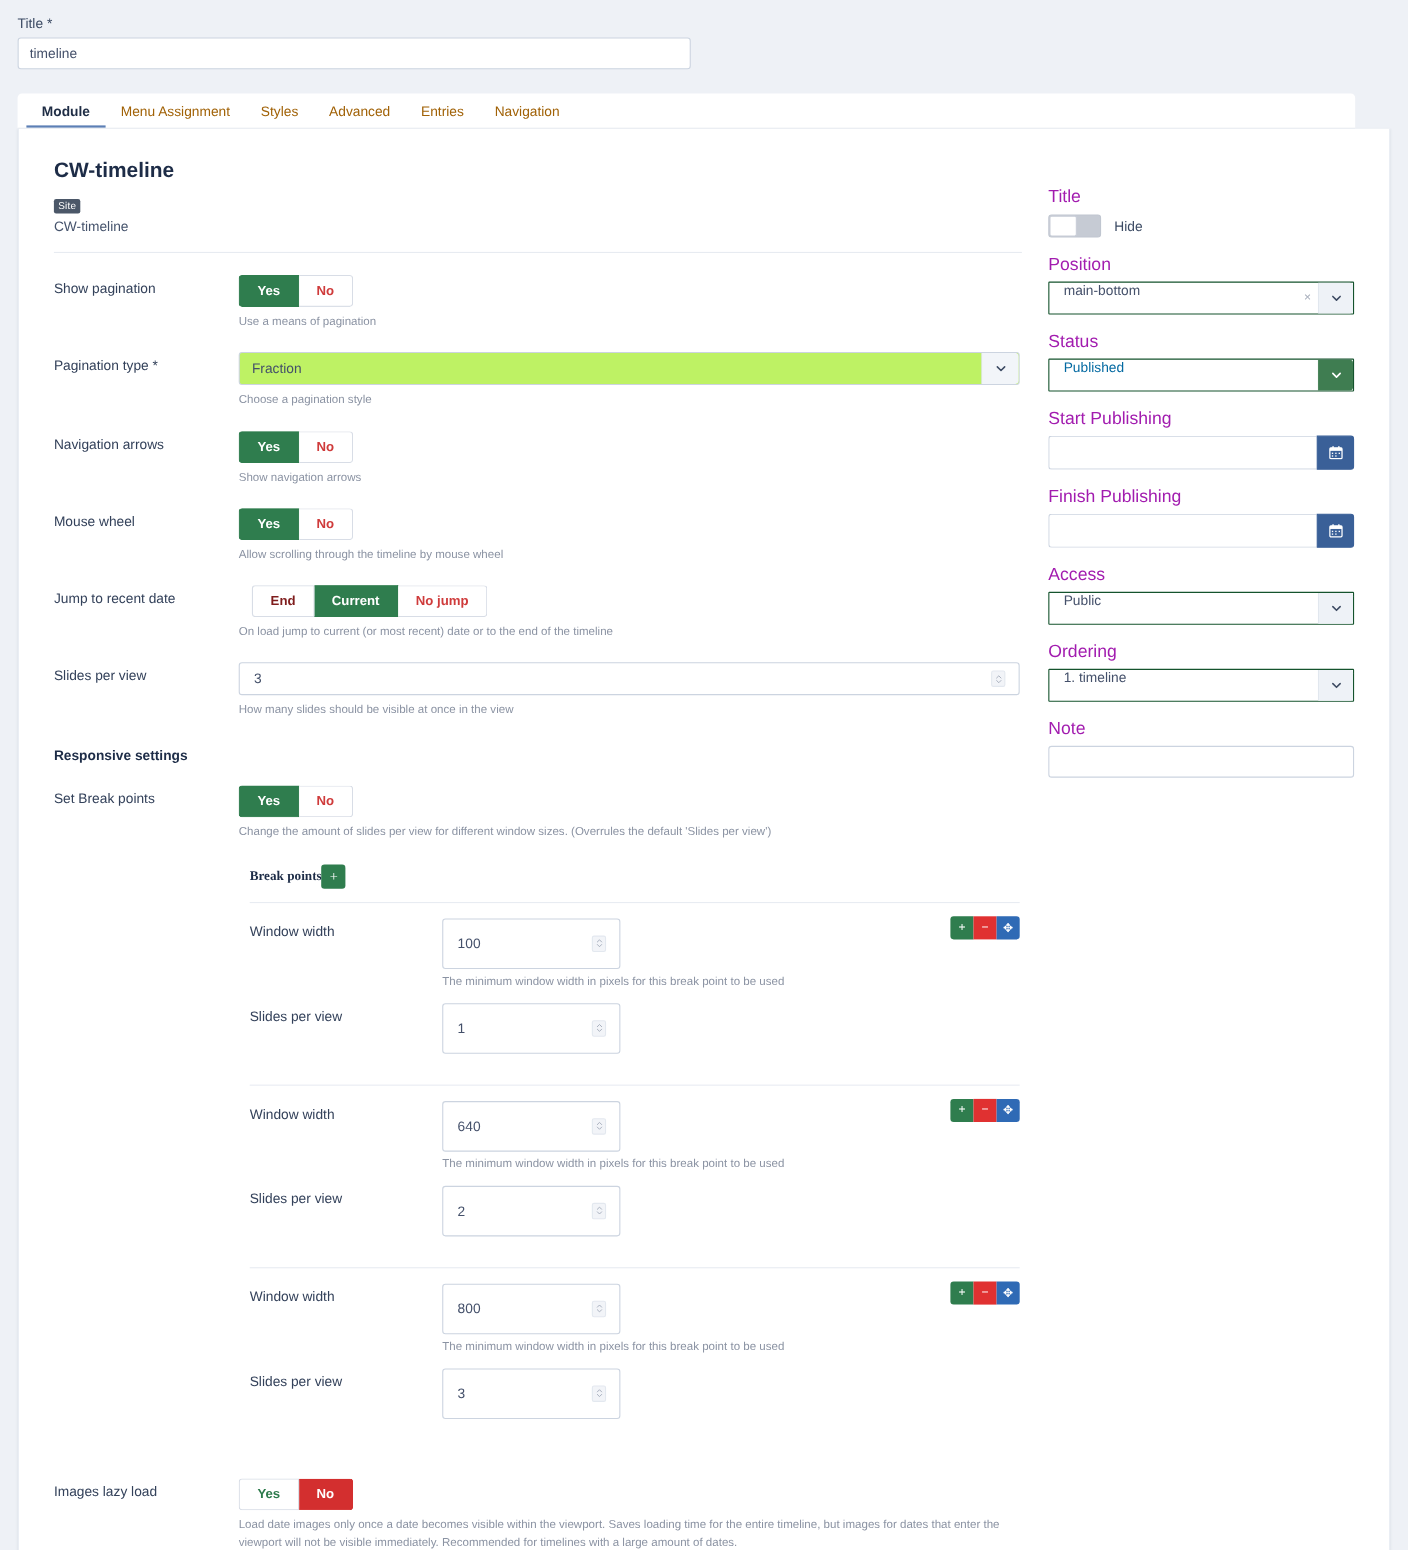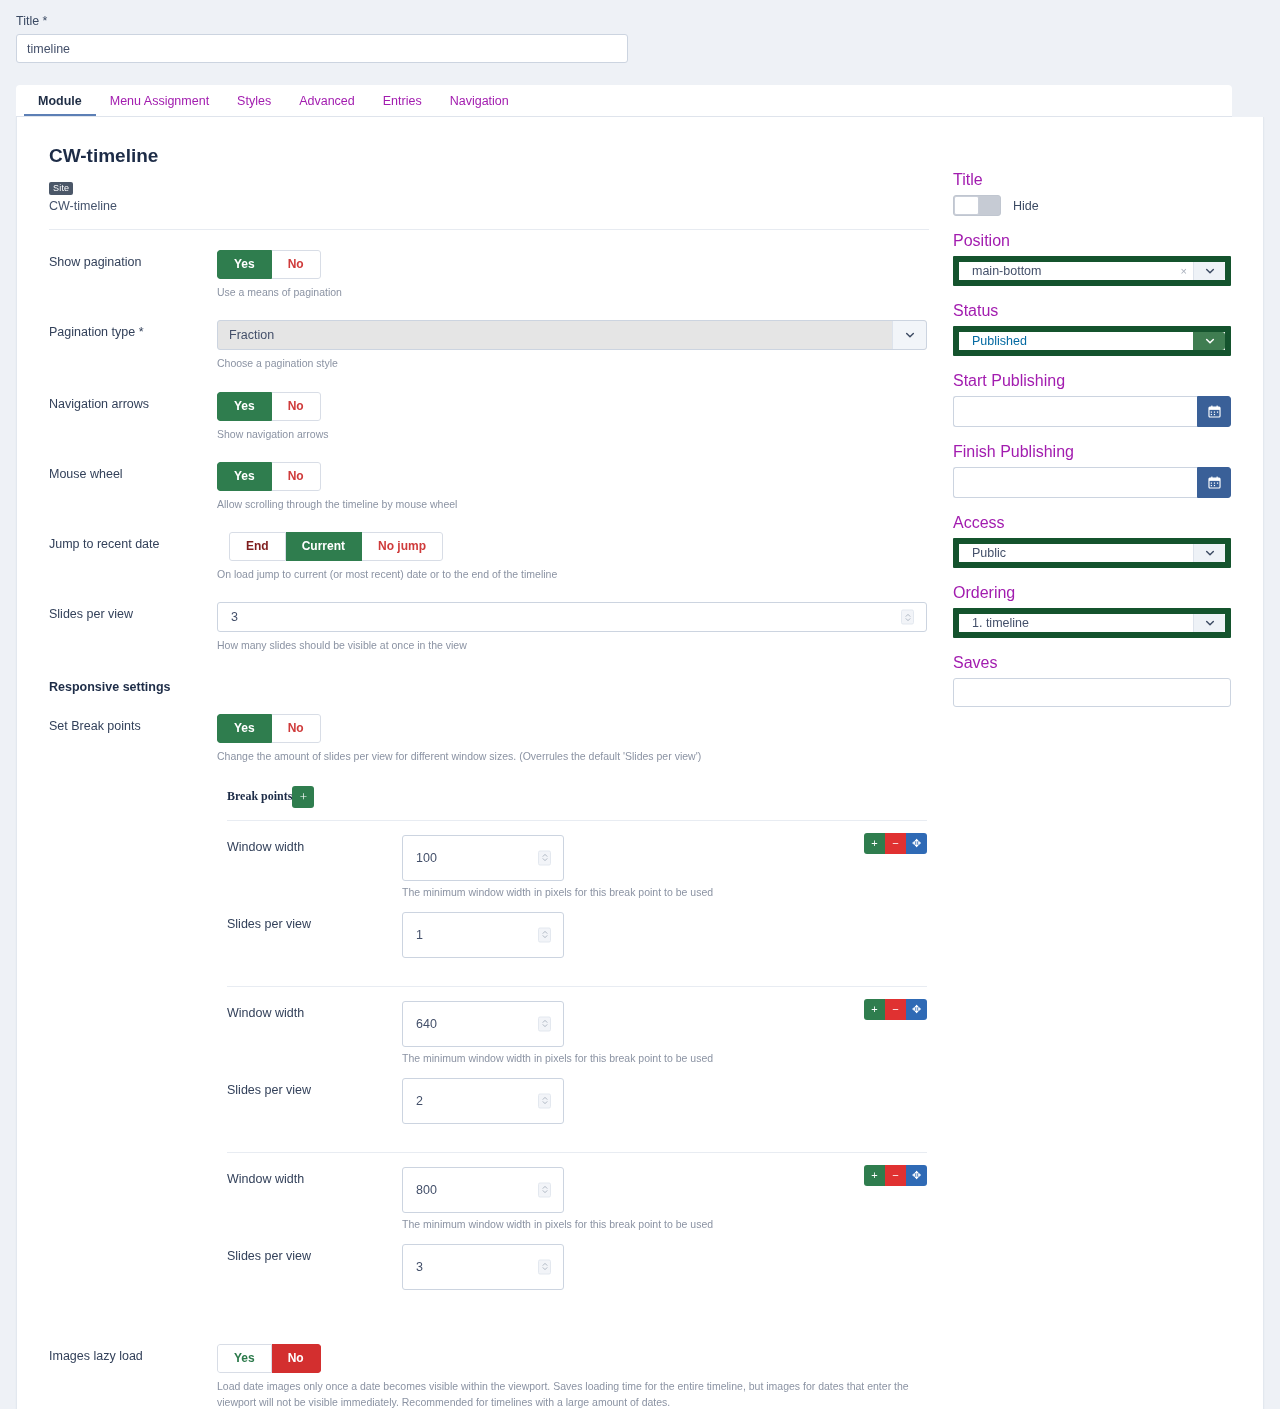--- a/index.html
+++ b/index.html
@@ -31,21 +31,21 @@
   .tabbar {
     margin: 22px 0 0 16px; width: 1216px;
     border-bottom: 1px solid #dfe4ec;
     background: #fff;
     border-top-left-radius: 4px; border-top-right-radius: 4px;
     display: flex; align-items: flex-end;
     padding-left: 8px;
     height: 32px;
   }
   .tab {
-    font-size: 12.5px; color: #a21caf;
+    font-size: 12.5px; color: #a16207;
     padding: 7px 14px 7px; cursor: pointer;
     border-bottom: 2px solid transparent;
     line-height: 1;
   }
   .tab.active { color: #1f2d45; font-weight: bold; border-bottom-color: #5c7fb5; }
 
   
   .card {
     width: 1248px; margin-left: 16px; background: #fff;
     border: 1px solid #e3e8ef; border-top: none;
@@ -91,21 +91,21 @@
   .opt.no  { color: #cf3b3b; }
   .opt.neutral { color: #7f1d1d; margin-left: 12px; }
   .opt.sel-green { background: #2f7d4e; color: #fff; border-color: #2f7d4e; }
   .opt.sel-red   { background: #d32f2f; color: #fff; border-color: #d32f2f; }
   .btngroup .opt:first-child { border-top-left-radius: 3px; border-bottom-left-radius: 3px; }
   .btngroup .opt:last-child  { border-top-right-radius: 3px; border-bottom-right-radius: 3px; }
 
   
   .select-wrap {
     position: relative; width: 710px; height: 30px;
-    border: 1px solid #ccd4e0; border-radius: 3px; background: #e5e5e5;
+    border: 1px solid #ccd4e0; border-radius: 3px; background: #bef264;
     display: flex; align-items: center;
   }
   .select-wrap .val { font-size: 12.5px; color: #44506a; padding-left: 11px; }
   .select-chevron {
     position: absolute; right: 0; top: 0; bottom: 0; width: 34px;
     background: #f2f5f9; border-left: 1px solid #dde3ec;
     border-top-right-radius: 3px; border-bottom-right-radius: 3px;
     display: flex; align-items: center; justify-content: center;
   }
   .chev { width: 10px; height: 10px; display: block; }
@@ -176,22 +176,22 @@
     position: relative; cursor: pointer;
   }
   .switch-knob {
     position: absolute; left: 0; top: 0; width: 25px; height: 19px;
     background: #fff; border-radius: 2px; border: 1px solid #c9ced8;
   }
   .switch-text { font-size: 12.5px; color: #3b4a63; margin-left: 12px; }
 
   .side-select {
     position: relative; width: 278px; height: 30px;
-    border: 6px solid #14532d; border-radius: 1px; background: #fff;
-    display: flex; align-items: center;
+    border: 1px solid #14532d; border-radius: 1px; background: #fff;
+    display: flex; 
   }
   .side-select .val { font-size: 12.5px; color: #44506a; padding-left: 13px; }
   .side-chevron {
     position: absolute; right: 0; top: 0; bottom: 0; width: 32px;
     background: #eef2f7; border-left: 1px solid #dde3ec;
     border-radius: 0 3px 3px 0;
     display: flex; align-items: center; justify-content: center;
   }
   .clear-x {
     position: absolute; right: 38px; top: 50%; transform: translateY(-50%);
@@ -569,20 +569,20 @@
           <span class="val">1. timeline</span>
           <span class="side-chevron">
             <svg class="chev" viewBox="0 0 12 12">
                 <path d="M2 4.2 L6 8.2 L10 4.2" fill="none" stroke="#3d4b63" stroke-width="1.7" stroke-linecap="round" stroke-linejoin="round"></path>
               </svg>
           </span>
         </div>
       </div>
 
       <div class="side-group">
-        <div class="side-label">Saves</div>
+        <div class="side-label">Note</div>
         <input class="note-input" type="text" value="" style="">
       </div>
 
     </div>
 
   </div>
 </div>
 
 </body></html>

